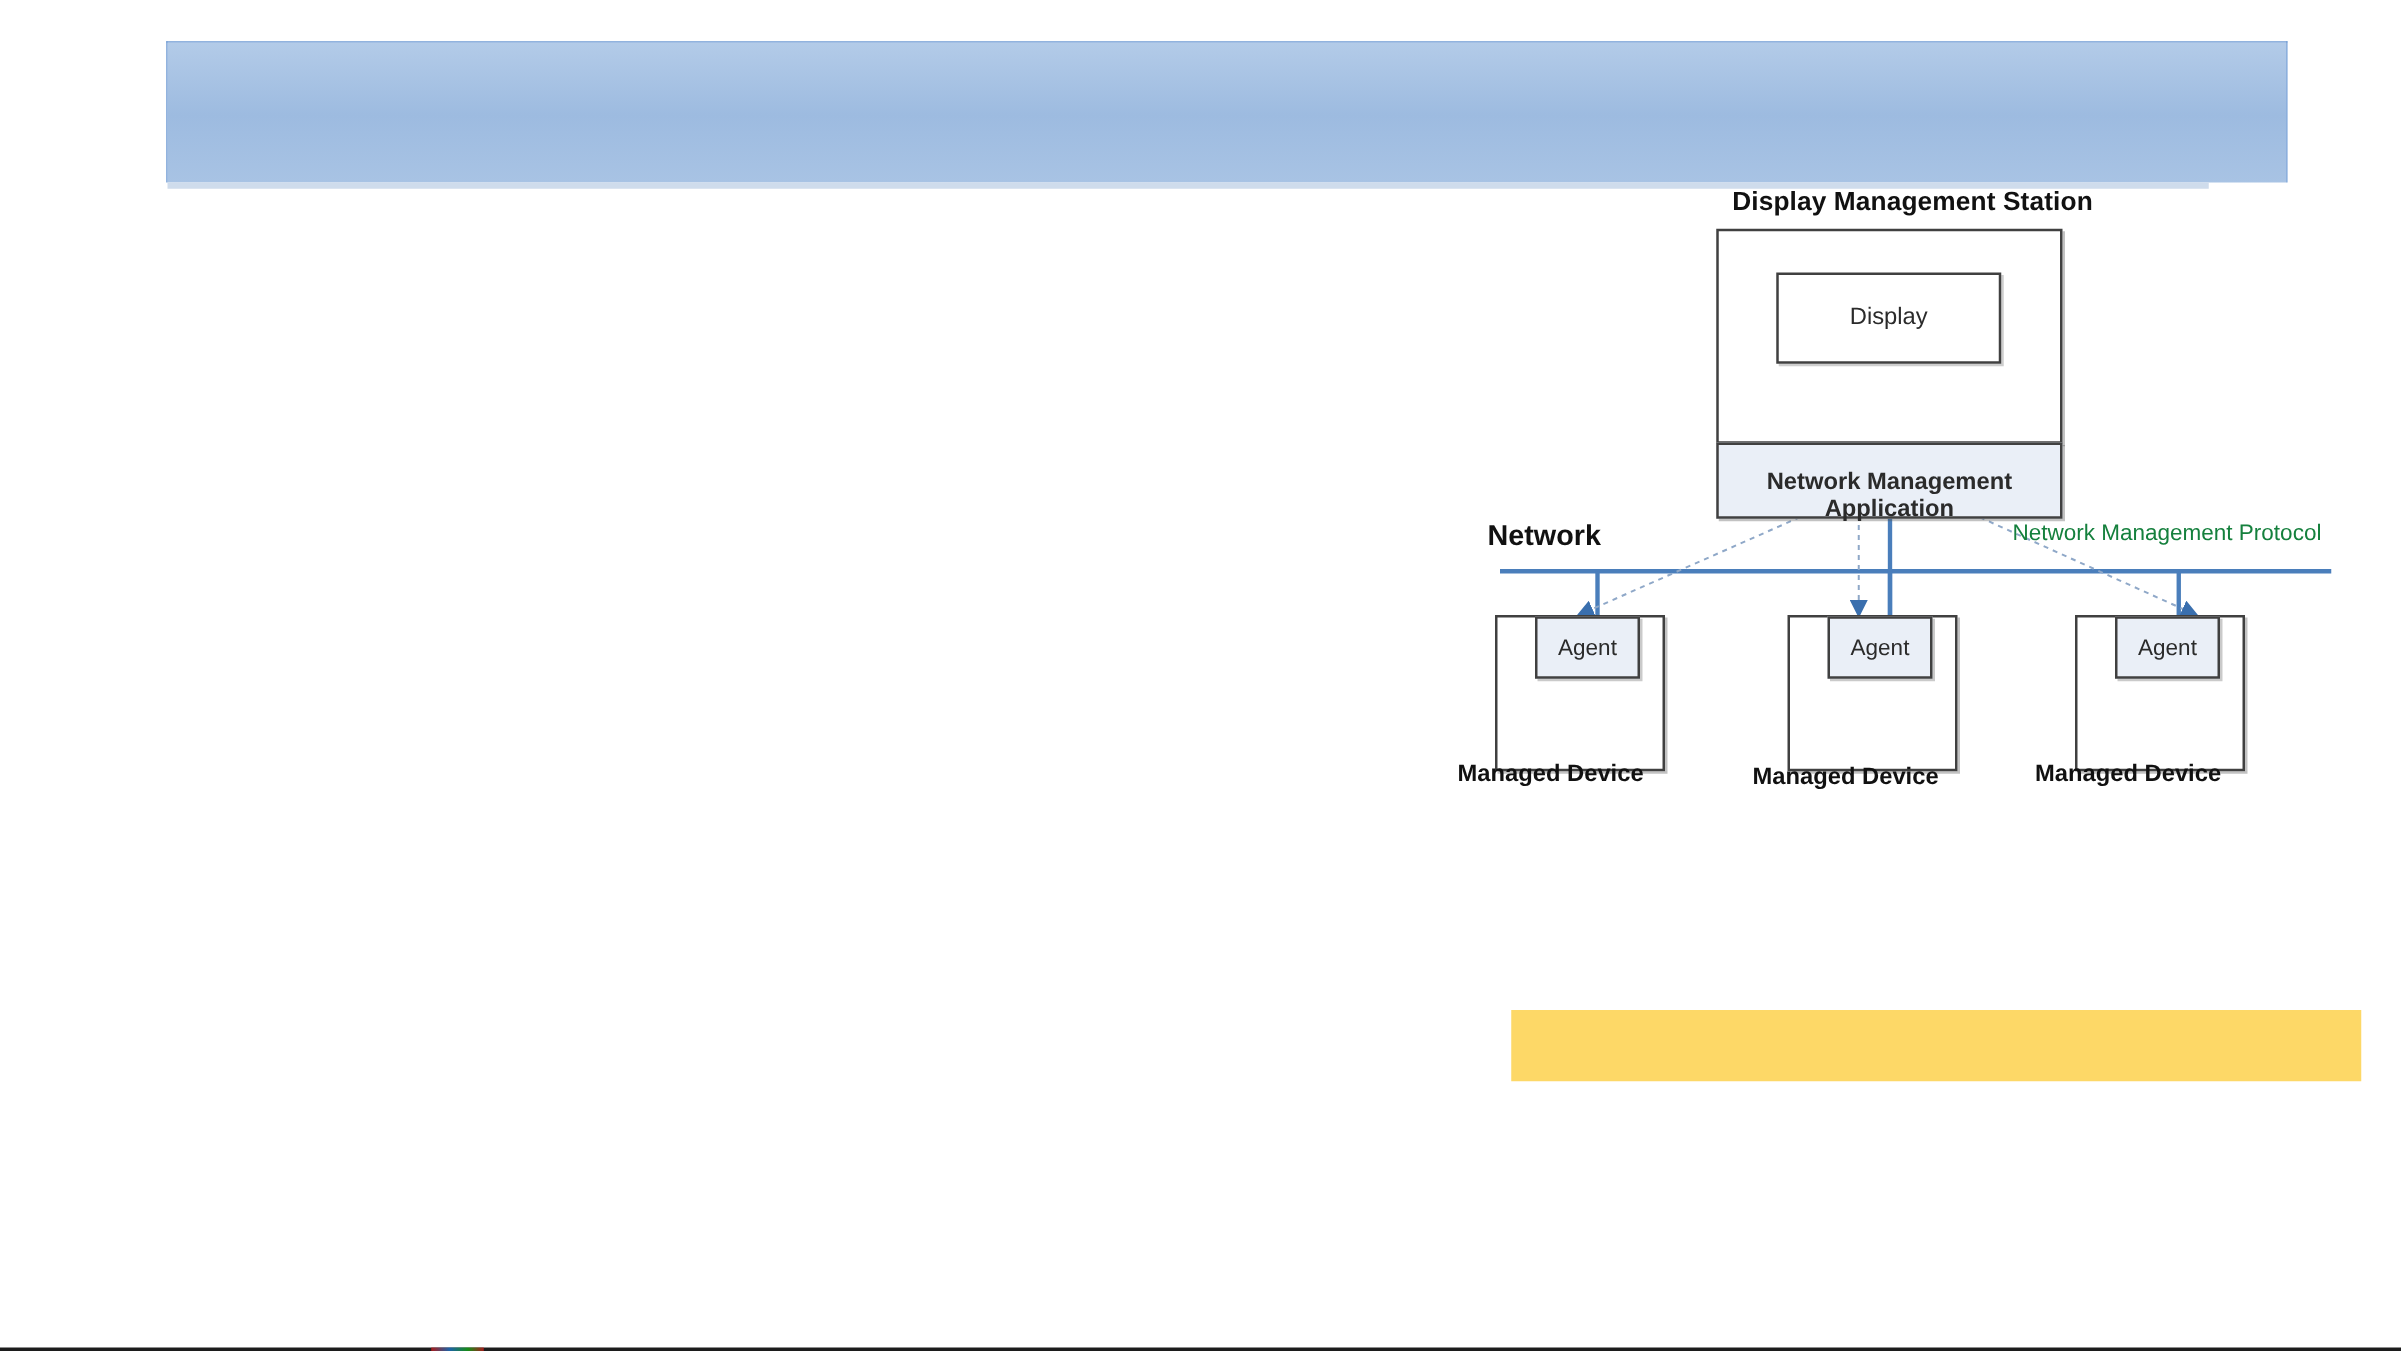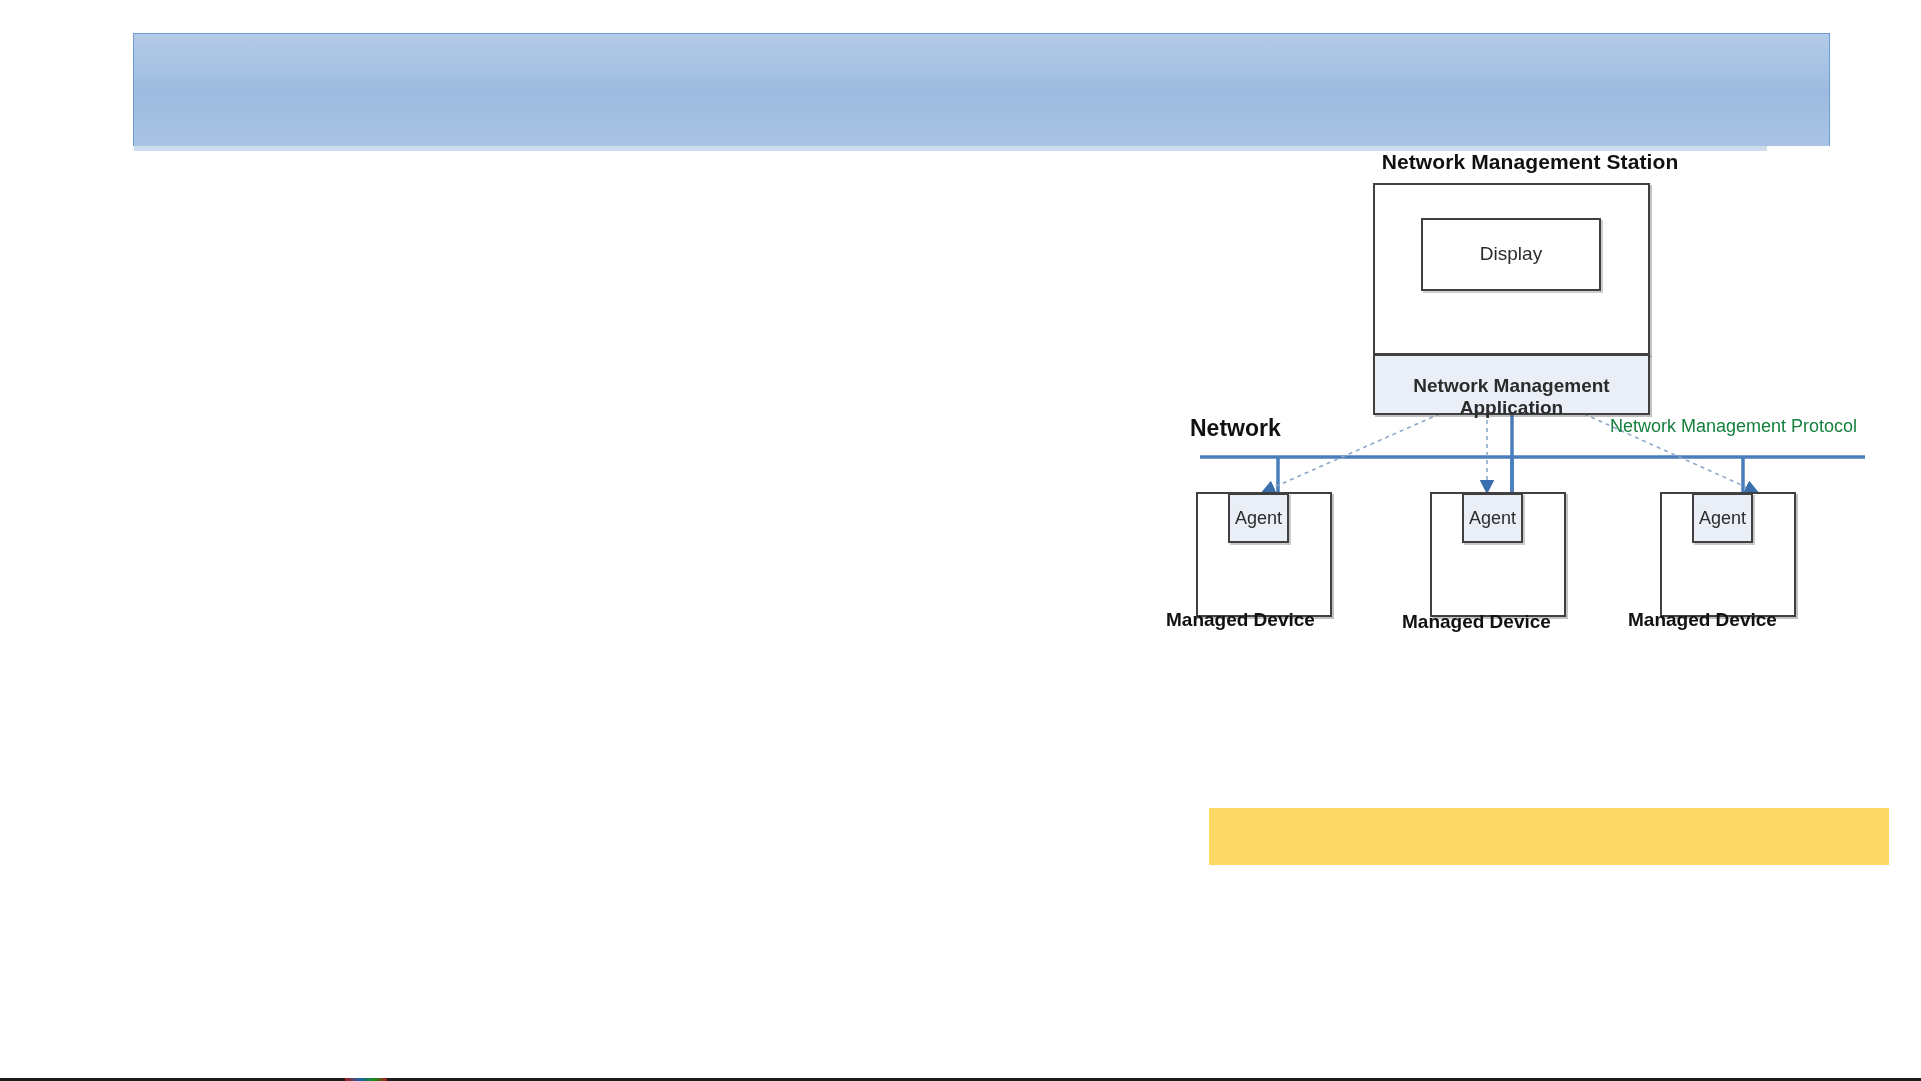--- a/index.html
+++ b/index.html
@@ -151,21 +151,21 @@
   .device-box {
     width: 136px;
     height: 125px;
     top: 342px;
   }
   #device-box-0 { left: 46px; }
   #device-box-1 { left: 280px; }
   #device-box-2 { left: 510px; }
 
   .agent-box {
-    width: 61px;
+    width: 84px;
     height: 50px;
     top: 343px;
     box-shadow: 2px 2px 0 rgba(80,80,80,0.3);
     padding-left: 40px;
   }
   #agent-box-0 { left: 78px; }
   #agent-box-1 { left: 312px; }
   #agent-box-2 { left: 542px; }
   .agent-box .dgm-label-center {
     top: 13px;
@@ -253,21 +253,21 @@
     <line x1="593" y1="307" x2="593" y2="345" stroke="#4a7ebb" stroke-width="3.5"></line>
 
       each agent --&gt;
     <line x1="312" y1="254" x2="113" y2="342" stroke="#8fa8c8" stroke-width="1.6" stroke-dasharray="4 4" marker-start="url(#ah-blue-start)" marker-end="url(#ah-blue)"></line>
 
     <line x1="337" y1="254" x2="337" y2="342" stroke="#8fa8c8" stroke-width="1.6" stroke-dasharray="4 4" marker-start="url(#ah-blue-start)" marker-end="url(#ah-blue)"></line>
 
     <line x1="412" y1="254" x2="607" y2="342" stroke="#8fa8c8" stroke-width="1.6" stroke-dasharray="4 4" marker-start="url(#ah-blue-start)" marker-end="url(#ah-blue)"></line>
   </svg>
 
-  <div id="nms-title">Network Management Station</div>
+  <div id="nms-title">Display Management Station</div>
 
   <div id="nms-box" class="dgm-box"></div>
 
   <div id="display-box" class="dgm-box">
     <div class="dgm-label-center">Display</div>
   </div>
 
   <div id="nma-box" class="dgm-box filled">
     <div class="dgm-label-center">Network Management Application</div>
   </div>

